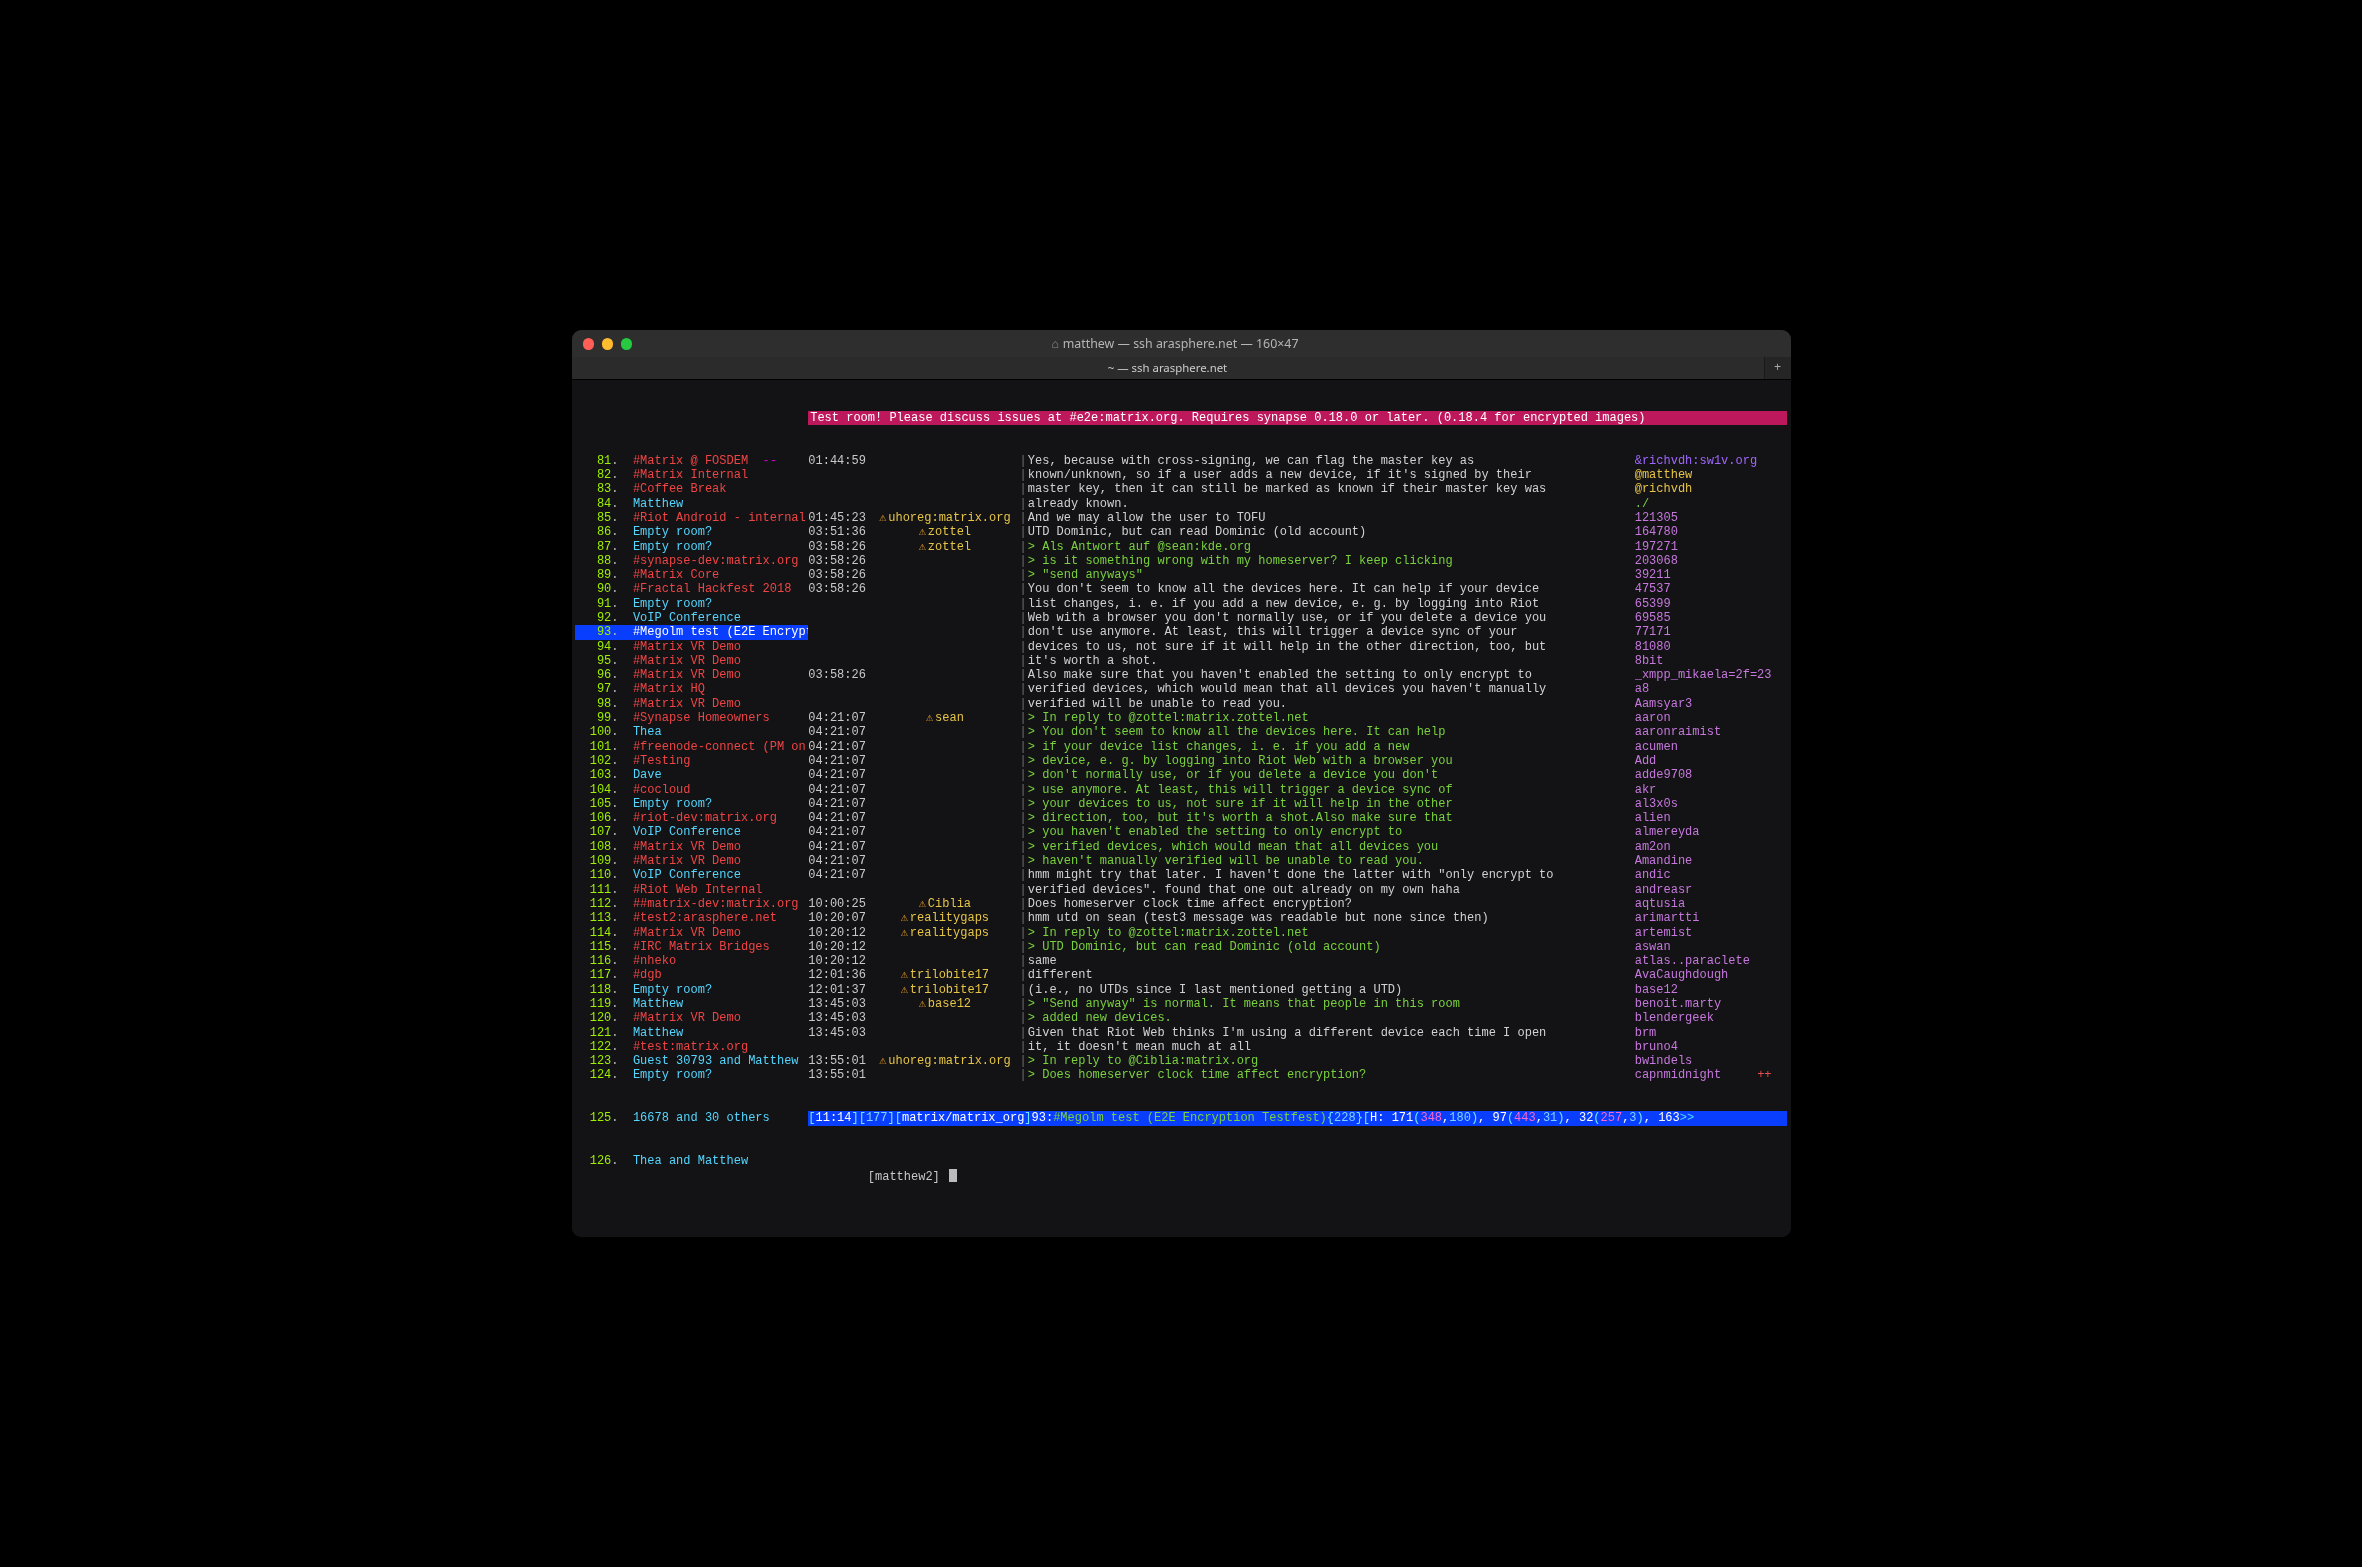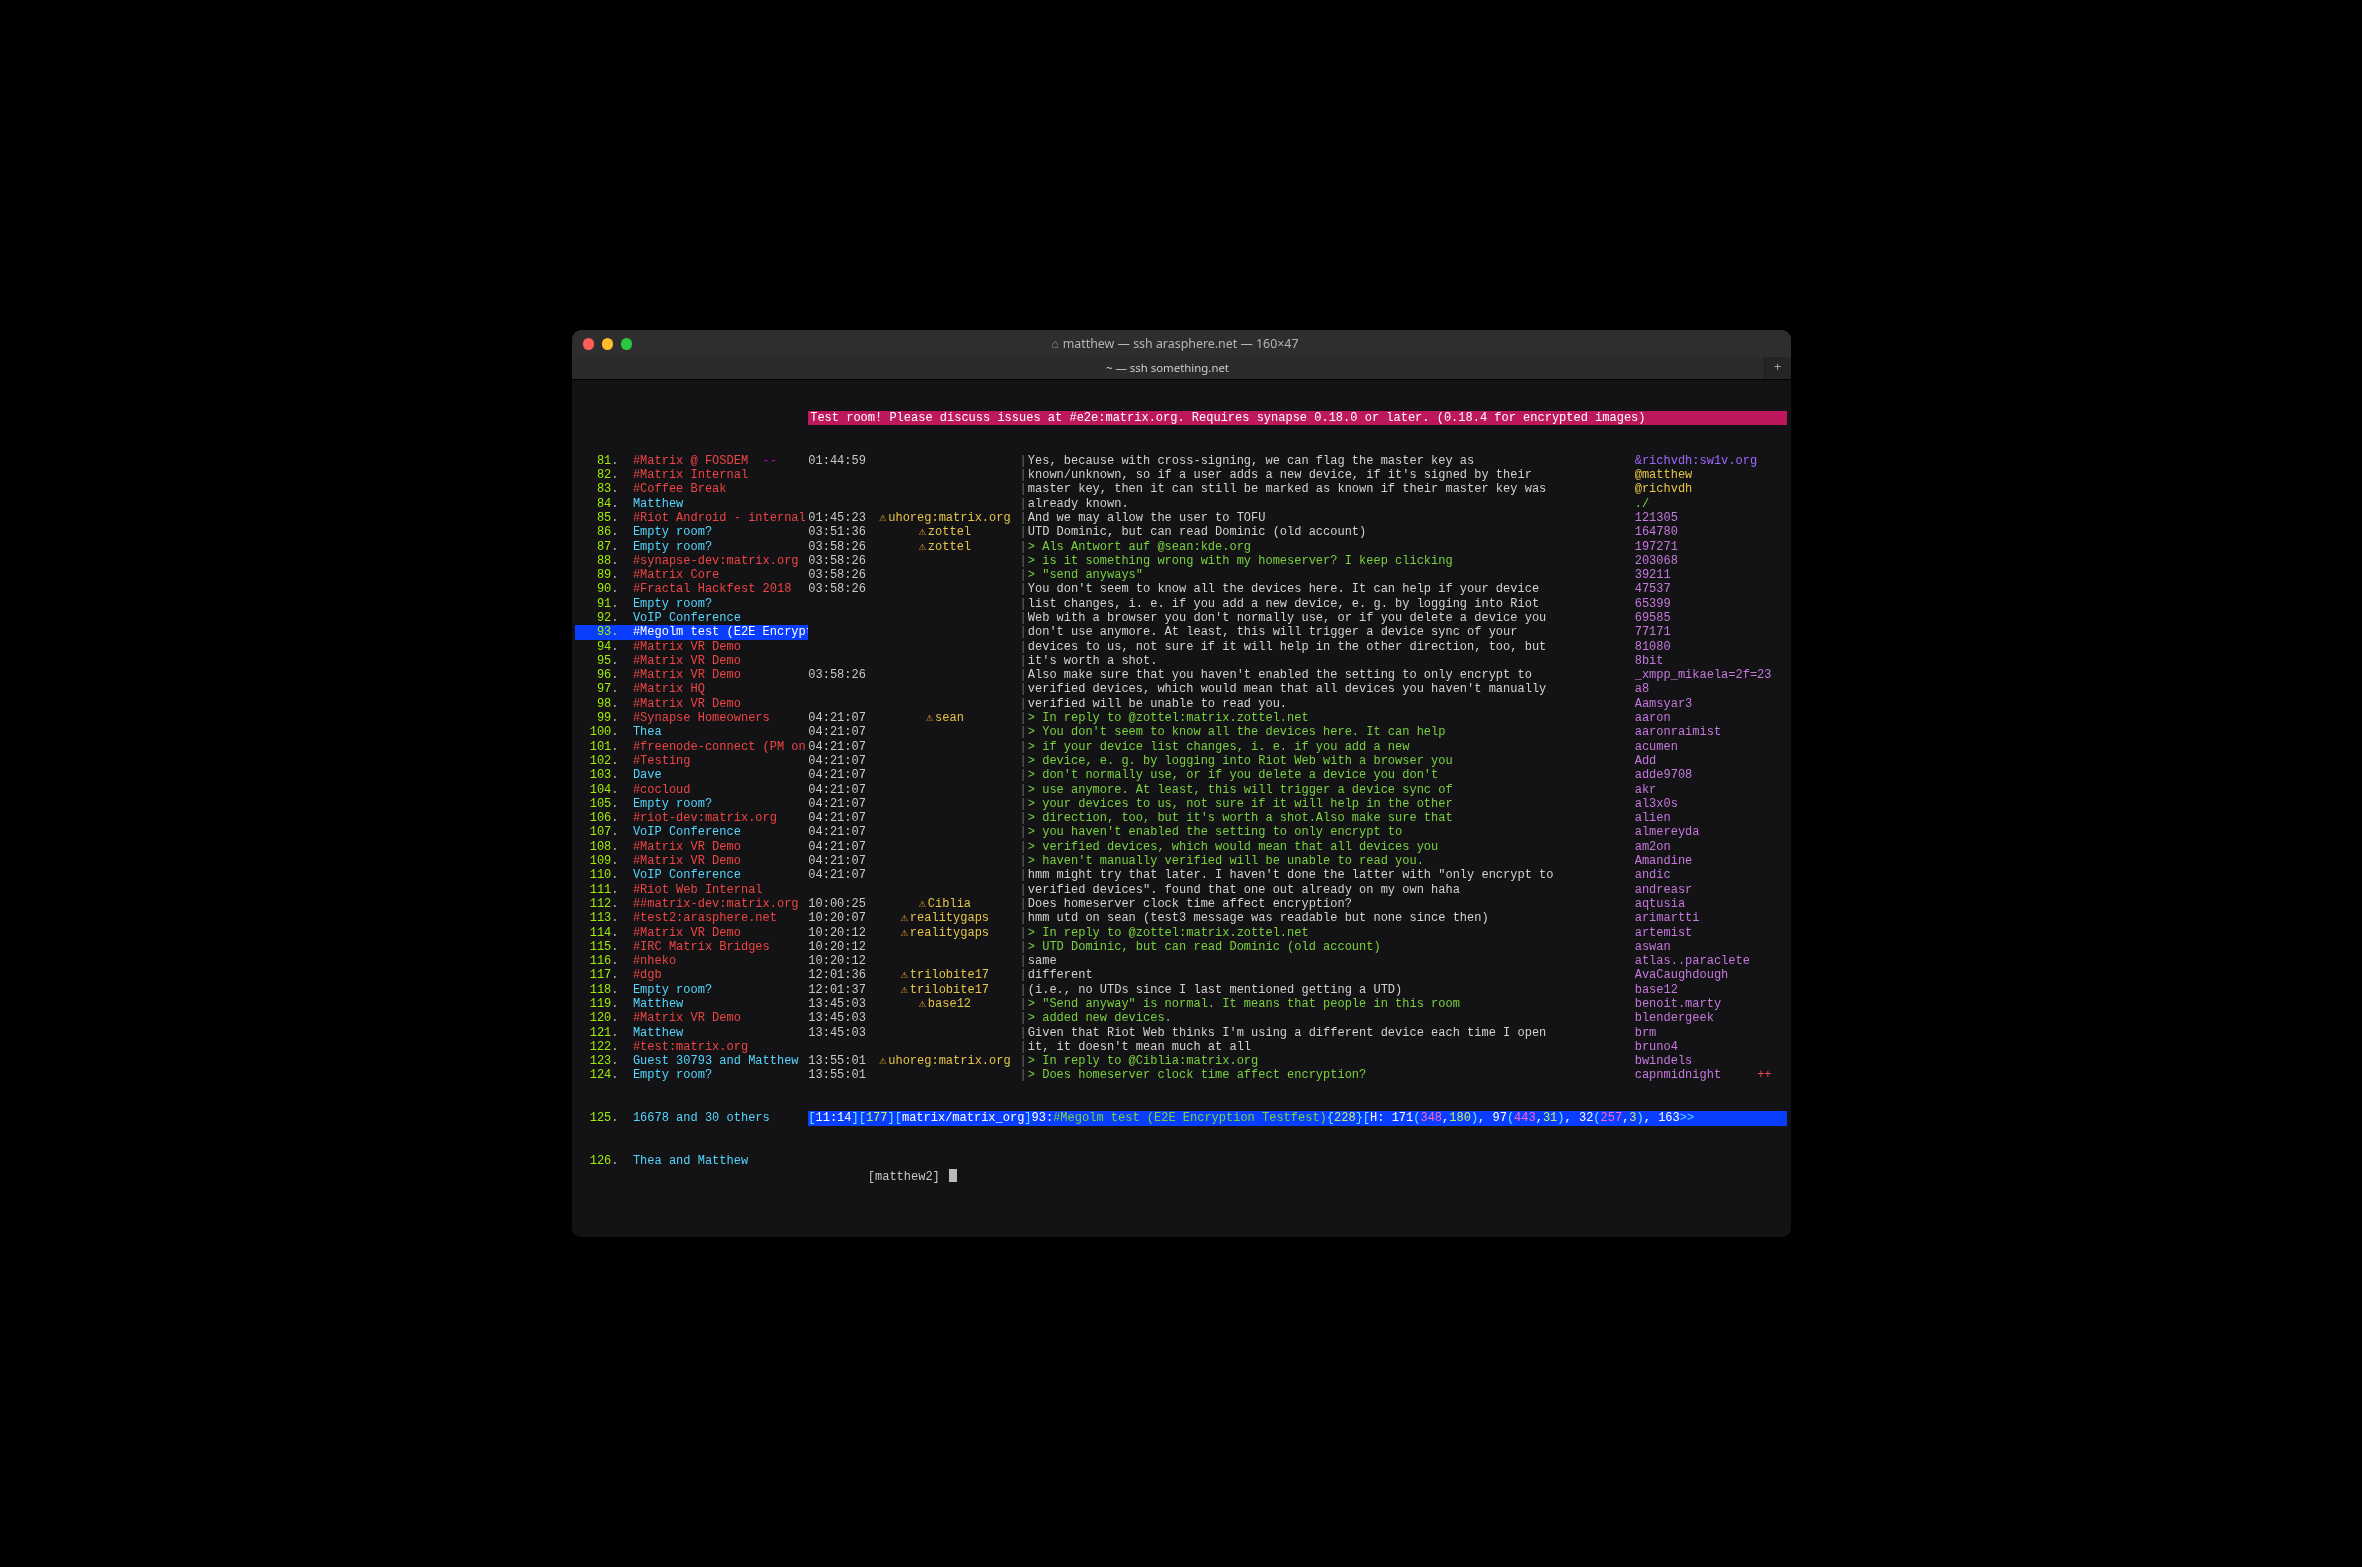--- a/index.html
+++ b/index.html
@@ -106,21 +106,21 @@
   .quote { color: #7ad13f; }
 
   .user { color: #c678dd; }
   .user.y  { color: #e7c547; }
   .user.g  { color: #7ad13f; }
   .user.pp { color: #a066ff; }
 
   .status-bar { background: #0a3eff; color: #fff; display: flex; overflow: hidden; }
   .sb-cyan { color: #6fe8ff; }
   .sb-white { color: #fff; }
-  .sb-yellow { color: #bef264; text-align: center; }
+  .sb-yellow { color: #7dd3fc; text-align: center; }
   .sb-green { color: #7ad13f; }
   .sb-pink { color: #ff66cc; }
   .sb-chevron { color: #54d6ff; }
 
   .input-line { color: #c8c8c8; padding-left: 1.9px; }
   .cursor { display:inline-block; width: 7.6px; height: 13.3px; background: #bbb; vertical-align: -1.9px; margin-left: 1.9px; }
 </style>
 </head>
 <body>
 
@@ -131,21 +131,21 @@
       <div class="tl yellow"></div>
       <div class="tl green"></div>
     </div>
     <div class="title-text">
       <span class="home-icon">⌂</span><span>matthew — ssh arasphere.net — 160×47</span>
     </div>
   </div>
 
   <div class="tabbar">
     <div class="tab">
-        <span>~ — ssh something.net</span>
+        <span>~ — ssh arasphere.net</span>
       </div>
     <div class="tab-add">+</div>
   </div>
 
   <div class="terminal">
     <div class="row">
       <div class="col-rooms"></div>
       <div class="topic-bar" style="flex:1"><span>Test room! Please discuss issues at #e2e:matrix.org. Requires synapse 0.18.0 or later. (0.18.4 for encrypted images)</span></div>
     </div>
     <div id="body-rows"><div class="row"><div class="col-rooms"><span class="room-num">81</span><span class="room-dot">.  </span><span class="room-name y">#Matrix @ FOSDEM</span>  <span class="room-act">--</span></div><div class="col-time"><span class="time">01:44:59</span></div><div class="col-nick"></div><div class="col-sep">|</div><div class="col-msg"><span class="msg">Yes, because with cross-signing, we can flag the master key as</span></div><div class="col-users"><span class="user pp">&amp;richvdh:sw1v.org</span></div></div><div class="row"><div class="col-rooms"><span class="room-num">82</span><span class="room-dot">.  </span><span class="room-name y">#Matrix Internal</span></div><div class="col-time"><span class="time"></span></div><div class="col-nick"></div><div class="col-sep">|</div><div class="col-msg"><span class="msg">known/unknown, so if a user adds a new device, if it's signed by their</span></div><div class="col-users"><span class="user y">@matthew</span></div></div><div class="row"><div class="col-rooms"><span class="room-num">83</span><span class="room-dot">.  </span><span class="room-name y">#Coffee Break</span></div><div class="col-time"><span class="time"></span></div><div class="col-nick"></div><div class="col-sep">|</div><div class="col-msg"><span class="msg">master key, then it can still be marked as known if their master key was</span></div><div class="col-users"><span class="user y">@richvdh</span></div></div><div class="row"><div class="col-rooms"><span class="room-num">84</span><span class="room-dot">.  </span><span class="room-name">Matthew</span></div><div class="col-time"><span class="time"></span></div><div class="col-nick"></div><div class="col-sep">|</div><div class="col-msg"><span class="msg">already known.</span></div><div class="col-users"><span class="user g">./</span></div></div><div class="row"><div class="col-rooms"><span class="room-num">85</span><span class="room-dot">.  </span><span class="room-name y">#Riot Android - internal</span></div><div class="col-time"><span class="time">01:45:23</span></div><div class="col-nick"><span class="warn">⚠</span><span class="nick">uhoreg:matrix.org</span></div><div class="col-sep">|</div><div class="col-msg"><span class="msg">And we may allow the user to TOFU</span></div><div class="col-users"><span class="user">121305</span></div></div><div class="row"><div class="col-rooms"><span class="room-num">86</span><span class="room-dot">.  </span><span class="room-name">Empty room?</span></div><div class="col-time"><span class="time">03:51:36</span></div><div class="col-nick"><span class="warn">⚠</span><span class="nick">zottel</span></div><div class="col-sep">|</div><div class="col-msg"><span class="msg">UTD Dominic, but can read Dominic (old account)</span></div><div class="col-users"><span class="user">164780</span></div></div><div class="row"><div class="col-rooms"><span class="room-num">87</span><span class="room-dot">.  </span><span class="room-name">Empty room?</span></div><div class="col-time"><span class="time">03:58:26</span></div><div class="col-nick"><span class="warn">⚠</span><span class="nick">zottel</span></div><div class="col-sep">|</div><div class="col-msg"><span class="quote">&gt; Als Antwort auf @sean:kde.org</span></div><div class="col-users"><span class="user">197271</span></div></div><div class="row"><div class="col-rooms"><span class="room-num">88</span><span class="room-dot">.  </span><span class="room-name y">#synapse-dev:matrix.org</span></div><div class="col-time"><span class="time">03:58:26</span></div><div class="col-nick"></div><div class="col-sep">|</div><div class="col-msg"><span class="quote">&gt; is it something wrong with my homeserver? I keep clicking</span></div><div class="col-users"><span class="user">203068</span></div></div><div class="row"><div class="col-rooms"><span class="room-num">89</span><span class="room-dot">.  </span><span class="room-name y">#Matrix Core</span></div><div class="col-time"><span class="time">03:58:26</span></div><div class="col-nick"></div><div class="col-sep">|</div><div class="col-msg"><span class="quote">&gt; "send anyways"</span></div><div class="col-users"><span class="user">39211</span></div></div><div class="row"><div class="col-rooms"><span class="room-num">90</span><span class="room-dot">.  </span><span class="room-name y">#Fractal Hackfest 2018</span></div><div class="col-time"><span class="time">03:58:26</span></div><div class="col-nick"></div><div class="col-sep">|</div><div class="col-msg"><span class="msg">You don't seem to know all the devices here. It can help if your device</span></div><div class="col-users"><span class="user">47537</span></div></div><div class="row"><div class="col-rooms"><span class="room-num">91</span><span class="room-dot">.  </span><span class="room-name">Empty room?</span></div><div class="col-time"><span class="time"></span></div><div class="col-nick"></div><div class="col-sep">|</div><div class="col-msg"><span class="msg">list changes, i. e. if you add a new device, e. g. by logging into Riot</span></div><div class="col-users"><span class="user">65399</span></div></div><div class="row"><div class="col-rooms"><span class="room-num">92</span><span class="room-dot">.  </span><span class="room-name">VoIP Conference</span></div><div class="col-time"><span class="time"></span></div><div class="col-nick"></div><div class="col-sep">|</div><div class="col-msg"><span class="msg">Web with a browser you don't normally use, or if you delete a device you</span></div><div class="col-users"><span class="user">69585</span></div></div><div class="row"><div class="col-rooms"><span class="room-sel" style="display:inline-block;width:100%"><span class="room-num">93</span><span class="room-dot">.  </span><span class="room-name">#Megolm test (E2E Encrypti</span></span></div><div class="col-time"><span class="time"></span></div><div class="col-nick"></div><div class="col-sep">|</div><div class="col-msg"><span class="msg">don't use anymore. At least, this will trigger a device sync of your</span></div><div class="col-users"><span class="user">77171</span></div></div><div class="row"><div class="col-rooms"><span class="room-num">94</span><span class="room-dot">.  </span><span class="room-name y">#Matrix VR Demo</span></div><div class="col-time"><span class="time"></span></div><div class="col-nick"></div><div class="col-sep">|</div><div class="col-msg"><span class="msg">devices to us, not sure if it will help in the other direction, too, but</span></div><div class="col-users"><span class="user">81080</span></div></div><div class="row"><div class="col-rooms"><span class="room-num">95</span><span class="room-dot">.  </span><span class="room-name y">#Matrix VR Demo</span></div><div class="col-time"><span class="time"></span></div><div class="col-nick"></div><div class="col-sep">|</div><div class="col-msg"><span class="msg">it's worth a shot.</span></div><div class="col-users"><span class="user">8bit</span></div></div><div class="row"><div class="col-rooms"><span class="room-num">96</span><span class="room-dot">.  </span><span class="room-name y">#Matrix VR Demo</span></div><div class="col-time"><span class="time">03:58:26</span></div><div class="col-nick"></div><div class="col-sep">|</div><div class="col-msg"><span class="msg">Also make sure that you haven't enabled the setting to only encrypt to</span></div><div class="col-users"><span class="user">_xmpp_mikaela=2f=23</span></div></div><div class="row"><div class="col-rooms"><span class="room-num">97</span><span class="room-dot">.  </span><span class="room-name y">#Matrix HQ</span></div><div class="col-time"><span class="time"></span></div><div class="col-nick"></div><div class="col-sep">|</div><div class="col-msg"><span class="msg">verified devices, which would mean that all devices you haven't manually</span></div><div class="col-users"><span class="user">a8</span></div></div><div class="row"><div class="col-rooms"><span class="room-num">98</span><span class="room-dot">.  </span><span class="room-name y">#Matrix VR Demo</span></div><div class="col-time"><span class="time"></span></div><div class="col-nick"></div><div class="col-sep">|</div><div class="col-msg"><span class="msg">verified will be unable to read you.</span></div><div class="col-users"><span class="user">Aamsyar3</span></div></div><div class="row"><div class="col-rooms"><span class="room-num">99</span><span class="room-dot">.  </span><span class="room-name y">#Synapse Homeowners</span></div><div class="col-time"><span class="time">04:21:07</span></div><div class="col-nick"><span class="warn">⚠</span><span class="nick">sean</span></div><div class="col-sep">|</div><div class="col-msg"><span class="quote">&gt; In reply to @zottel:matrix.zottel.net</span></div><div class="col-users"><span class="user">aaron</span></div></div><div class="row"><div class="col-rooms"><span class="room-num">100</span><span class="room-dot">.  </span><span class="room-name">Thea</span></div><div class="col-time"><span class="time">04:21:07</span></div><div class="col-nick"></div><div class="col-sep">|</div><div class="col-msg"><span class="quote">&gt; You don't seem to know all the devices here. It can help</span></div><div class="col-users"><span class="user">aaronraimist</span></div></div><div class="row"><div class="col-rooms"><span class="room-num">101</span><span class="room-dot">.  </span><span class="room-name y">#freenode-connect (PM on c</span></div><div class="col-time"><span class="time">04:21:07</span></div><div class="col-nick"></div><div class="col-sep">|</div><div class="col-msg"><span class="quote">&gt; if your device list changes, i. e. if you add a new</span></div><div class="col-users"><span class="user">acumen</span></div></div><div class="row"><div class="col-rooms"><span class="room-num">102</span><span class="room-dot">.  </span><span class="room-name y">#Testing</span></div><div class="col-time"><span class="time">04:21:07</span></div><div class="col-nick"></div><div class="col-sep">|</div><div class="col-msg"><span class="quote">&gt; device, e. g. by logging into Riot Web with a browser you</span></div><div class="col-users"><span class="user">Add</span></div></div><div class="row"><div class="col-rooms"><span class="room-num">103</span><span class="room-dot">.  </span><span class="room-name">Dave</span></div><div class="col-time"><span class="time">04:21:07</span></div><div class="col-nick"></div><div class="col-sep">|</div><div class="col-msg"><span class="quote">&gt; don't normally use, or if you delete a device you don't</span></div><div class="col-users"><span class="user">adde9708</span></div></div><div class="row"><div class="col-rooms"><span class="room-num">104</span><span class="room-dot">.  </span><span class="room-name y">#cocloud</span></div><div class="col-time"><span class="time">04:21:07</span></div><div class="col-nick"></div><div class="col-sep">|</div><div class="col-msg"><span class="quote">&gt; use anymore. At least, this will trigger a device sync of</span></div><div class="col-users"><span class="user">akr</span></div></div><div class="row"><div class="col-rooms"><span class="room-num">105</span><span class="room-dot">.  </span><span class="room-name">Empty room?</span></div><div class="col-time"><span class="time">04:21:07</span></div><div class="col-nick"></div><div class="col-sep">|</div><div class="col-msg"><span class="quote">&gt; your devices to us, not sure if it will help in the other</span></div><div class="col-users"><span class="user">al3x0s</span></div></div><div class="row"><div class="col-rooms"><span class="room-num">106</span><span class="room-dot">.  </span><span class="room-name y">#riot-dev:matrix.org</span></div><div class="col-time"><span class="time">04:21:07</span></div><div class="col-nick"></div><div class="col-sep">|</div><div class="col-msg"><span class="quote">&gt; direction, too, but it's worth a shot.Also make sure that</span></div><div class="col-users"><span class="user">alien</span></div></div><div class="row"><div class="col-rooms"><span class="room-num">107</span><span class="room-dot">.  </span><span class="room-name">VoIP Conference</span></div><div class="col-time"><span class="time">04:21:07</span></div><div class="col-nick"></div><div class="col-sep">|</div><div class="col-msg"><span class="quote">&gt; you haven't enabled the setting to only encrypt to</span></div><div class="col-users"><span class="user">almereyda</span></div></div><div class="row"><div class="col-rooms"><span class="room-num">108</span><span class="room-dot">.  </span><span class="room-name y">#Matrix VR Demo</span></div><div class="col-time"><span class="time">04:21:07</span></div><div class="col-nick"></div><div class="col-sep">|</div><div class="col-msg"><span class="quote">&gt; verified devices, which would mean that all devices you</span></div><div class="col-users"><span class="user">am2on</span></div></div><div class="row"><div class="col-rooms"><span class="room-num">109</span><span class="room-dot">.  </span><span class="room-name y">#Matrix VR Demo</span></div><div class="col-time"><span class="time">04:21:07</span></div><div class="col-nick"></div><div class="col-sep">|</div><div class="col-msg"><span class="quote">&gt; haven't manually verified will be unable to read you.</span></div><div class="col-users"><span class="user">Amandine</span></div></div><div class="row"><div class="col-rooms"><span class="room-num">110</span><span class="room-dot">.  </span><span class="room-name">VoIP Conference</span></div><div class="col-time"><span class="time">04:21:07</span></div><div class="col-nick"></div><div class="col-sep">|</div><div class="col-msg"><span class="msg">hmm might try that later. I haven't done the latter with "only encrypt to</span></div><div class="col-users"><span class="user">andic</span></div></div><div class="row"><div class="col-rooms"><span class="room-num">111</span><span class="room-dot">.  </span><span class="room-name y">#Riot Web Internal</span></div><div class="col-time"><span class="time"></span></div><div class="col-nick"></div><div class="col-sep">|</div><div class="col-msg"><span class="msg">verified devices". found that one out already on my own haha</span></div><div class="col-users"><span class="user">andreasr</span></div></div><div class="row"><div class="col-rooms"><span class="room-num">112</span><span class="room-dot">.  </span><span class="room-name y">##matrix-dev:matrix.org</span></div><div class="col-time"><span class="time">10:00:25</span></div><div class="col-nick"><span class="warn">⚠</span><span class="nick">Ciblia</span></div><div class="col-sep">|</div><div class="col-msg"><span class="msg">Does homeserver clock time affect encryption?</span></div><div class="col-users"><span class="user">aqtusia</span></div></div><div class="row"><div class="col-rooms"><span class="room-num">113</span><span class="room-dot">.  </span><span class="room-name y">#test2:arasphere.net</span></div><div class="col-time"><span class="time">10:20:07</span></div><div class="col-nick"><span class="warn">⚠</span><span class="nick">realitygaps</span></div><div class="col-sep">|</div><div class="col-msg"><span class="msg">hmm utd on sean (test3 message was readable but none since then)</span></div><div class="col-users"><span class="user">arimartti</span></div></div><div class="row"><div class="col-rooms"><span class="room-num">114</span><span class="room-dot">.  </span><span class="room-name y">#Matrix VR Demo</span></div><div class="col-time"><span class="time">10:20:12</span></div><div class="col-nick"><span class="warn">⚠</span><span class="nick">realitygaps</span></div><div class="col-sep">|</div><div class="col-msg"><span class="quote">&gt; In reply to @zottel:matrix.zottel.net</span></div><div class="col-users"><span class="user">artemist</span></div></div><div class="row"><div class="col-rooms"><span class="room-num">115</span><span class="room-dot">.  </span><span class="room-name y">#IRC Matrix Bridges</span></div><div class="col-time"><span class="time">10:20:12</span></div><div class="col-nick"></div><div class="col-sep">|</div><div class="col-msg"><span class="quote">&gt; UTD Dominic, but can read Dominic (old account)</span></div><div class="col-users"><span class="user">aswan</span></div></div><div class="row"><div class="col-rooms"><span class="room-num">116</span><span class="room-dot">.  </span><span class="room-name y">#nheko</span></div><div class="col-time"><span class="time">10:20:12</span></div><div class="col-nick"></div><div class="col-sep">|</div><div class="col-msg"><span class="msg">same</span></div><div class="col-users"><span class="user">atlas..paraclete</span></div></div><div class="row"><div class="col-rooms"><span class="room-num">117</span><span class="room-dot">.  </span><span class="room-name y">#dgb</span></div><div class="col-time"><span class="time">12:01:36</span></div><div class="col-nick"><span class="warn">⚠</span><span class="nick">trilobite17</span></div><div class="col-sep">|</div><div class="col-msg"><span class="msg">different</span></div><div class="col-users"><span class="user">AvaCaughdough</span></div></div><div class="row"><div class="col-rooms"><span class="room-num">118</span><span class="room-dot">.  </span><span class="room-name">Empty room?</span></div><div class="col-time"><span class="time">12:01:37</span></div><div class="col-nick"><span class="warn">⚠</span><span class="nick">trilobite17</span></div><div class="col-sep">|</div><div class="col-msg"><span class="msg">(i.e., no UTDs since I last mentioned getting a UTD)</span></div><div class="col-users"><span class="user">base12</span></div></div><div class="row"><div class="col-rooms"><span class="room-num">119</span><span class="room-dot">.  </span><span class="room-name">Matthew</span></div><div class="col-time"><span class="time">13:45:03</span></div><div class="col-nick"><span class="warn">⚠</span><span class="nick">base12</span></div><div class="col-sep">|</div><div class="col-msg"><span class="quote">&gt; "Send anyway" is normal. It means that people in this room</span></div><div class="col-users"><span class="user">benoit.marty</span></div></div><div class="row"><div class="col-rooms"><span class="room-num">120</span><span class="room-dot">.  </span><span class="room-name y">#Matrix VR Demo</span></div><div class="col-time"><span class="time">13:45:03</span></div><div class="col-nick"></div><div class="col-sep">|</div><div class="col-msg"><span class="quote">&gt; added new devices.</span></div><div class="col-users"><span class="user">blendergeek</span></div></div><div class="row"><div class="col-rooms"><span class="room-num">121</span><span class="room-dot">.  </span><span class="room-name">Matthew</span></div><div class="col-time"><span class="time">13:45:03</span></div><div class="col-nick"></div><div class="col-sep">|</div><div class="col-msg"><span class="msg">Given that Riot Web thinks I'm using a different device each time I open</span></div><div class="col-users"><span class="user">brm</span></div></div><div class="row"><div class="col-rooms"><span class="room-num">122</span><span class="room-dot">.  </span><span class="room-name y">#test:matrix.org</span></div><div class="col-time"><span class="time"></span></div><div class="col-nick"></div><div class="col-sep">|</div><div class="col-msg"><span class="msg">it, it doesn't mean much at all</span></div><div class="col-users"><span class="user">bruno4</span></div></div><div class="row"><div class="col-rooms"><span class="room-num">123</span><span class="room-dot">.  </span><span class="room-name">Guest 30793 and Matthew</span></div><div class="col-time"><span class="time">13:55:01</span></div><div class="col-nick"><span class="warn">⚠</span><span class="nick">uhoreg:matrix.org</span></div><div class="col-sep">|</div><div class="col-msg"><span class="quote">&gt; In reply to @Ciblia:matrix.org</span></div><div class="col-users"><span class="user">bwindels</span></div></div><div class="row"><div class="col-rooms"><span class="room-num">124</span><span class="room-dot">.  </span><span class="room-name">Empty room?</span></div><div class="col-time"><span class="time">13:55:01</span></div><div class="col-nick"></div><div class="col-sep">|</div><div class="col-msg"><span class="quote">&gt; Does homeserver clock time affect encryption?</span></div><div class="col-users"><span class="user">capnmidnight</span>     <span class="room-hi">++</span></div></div></div>

